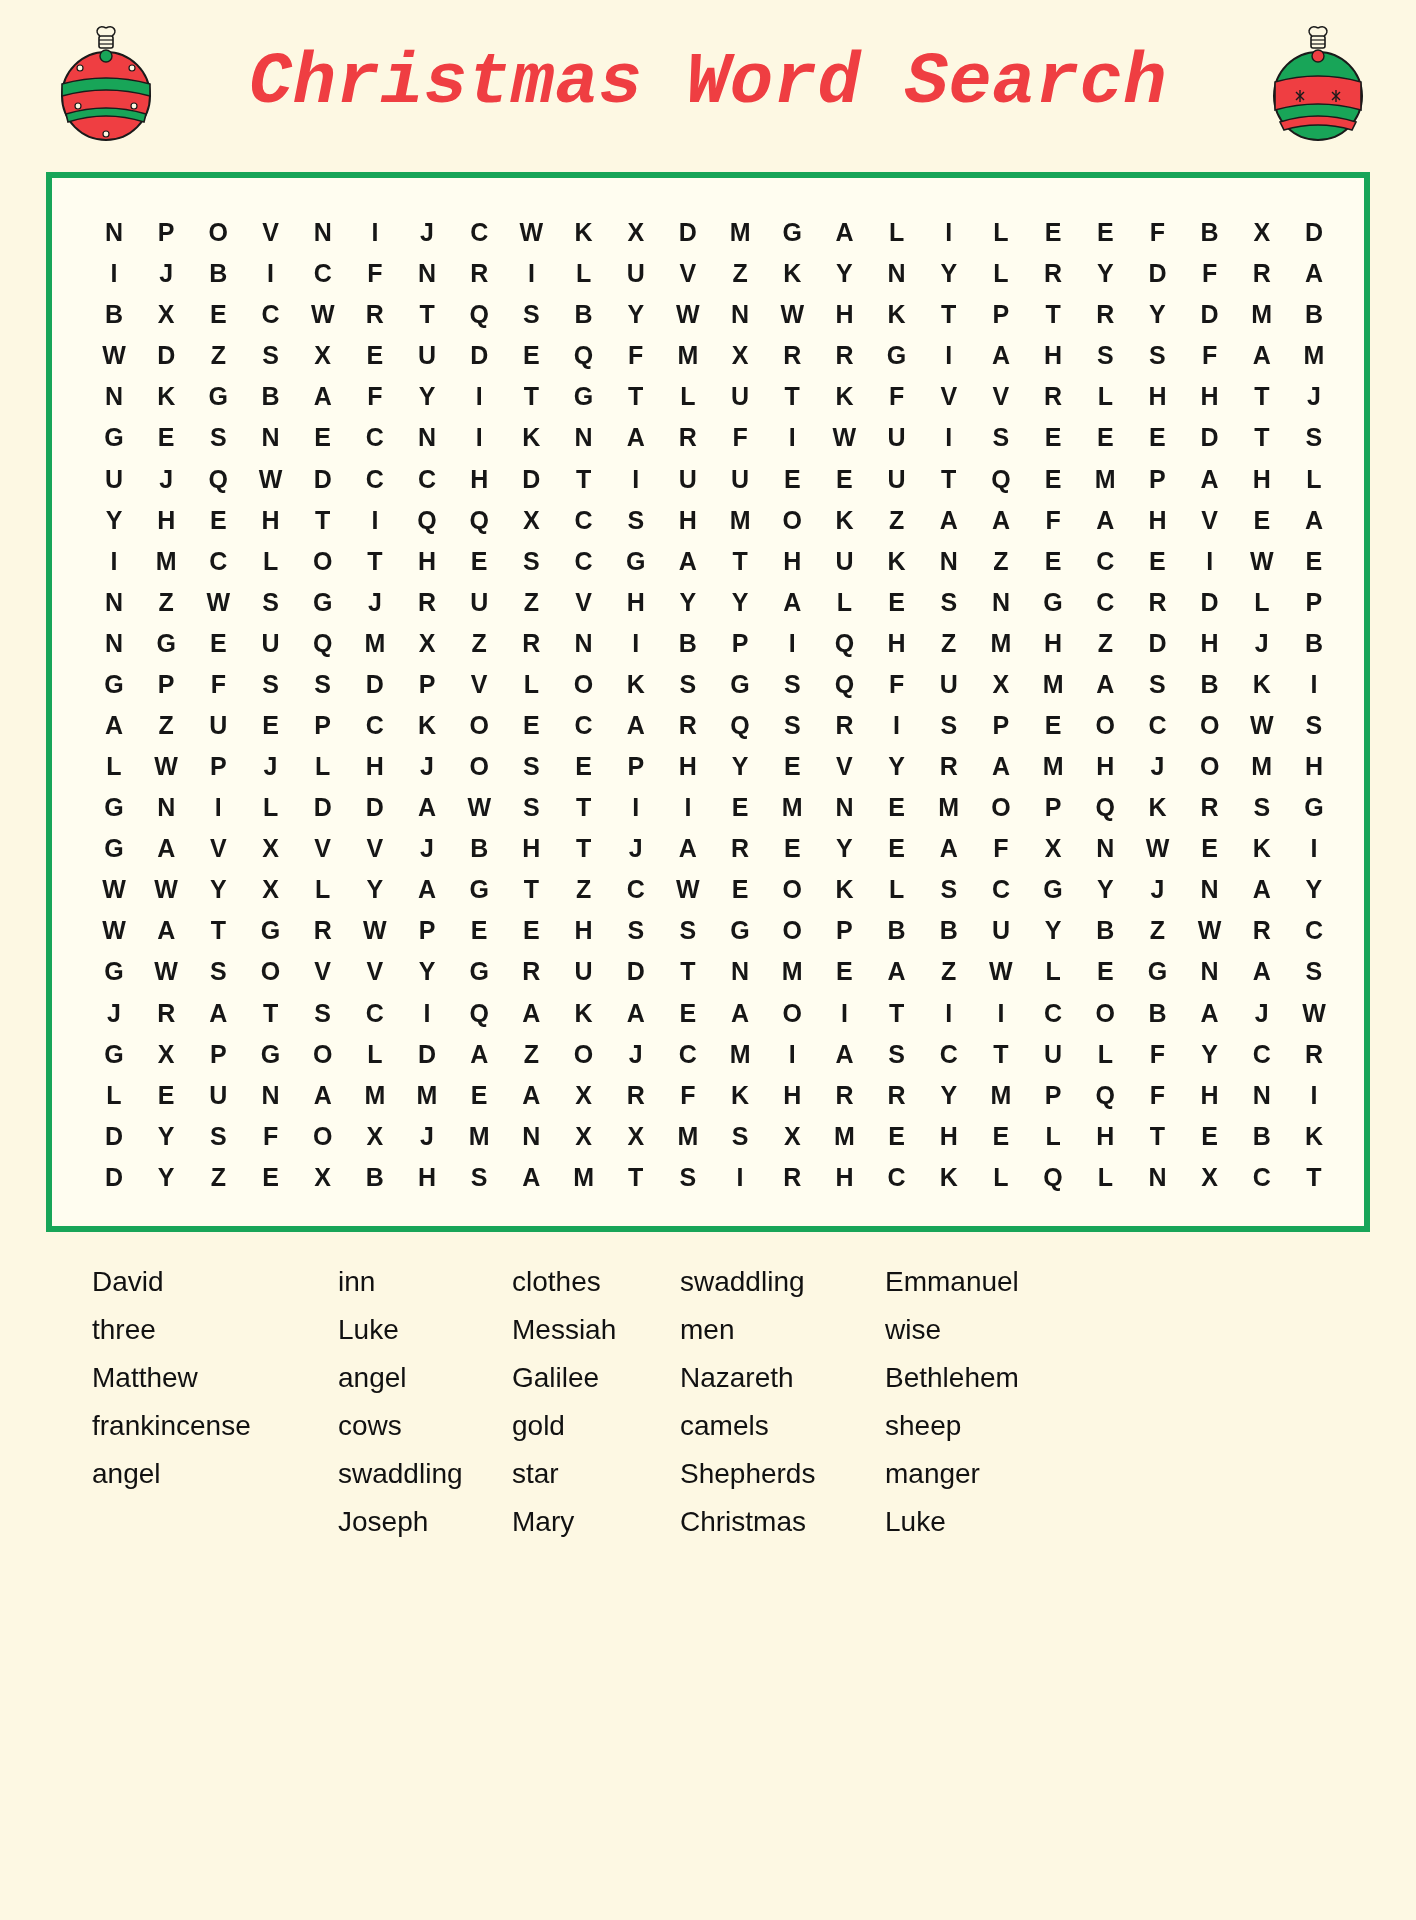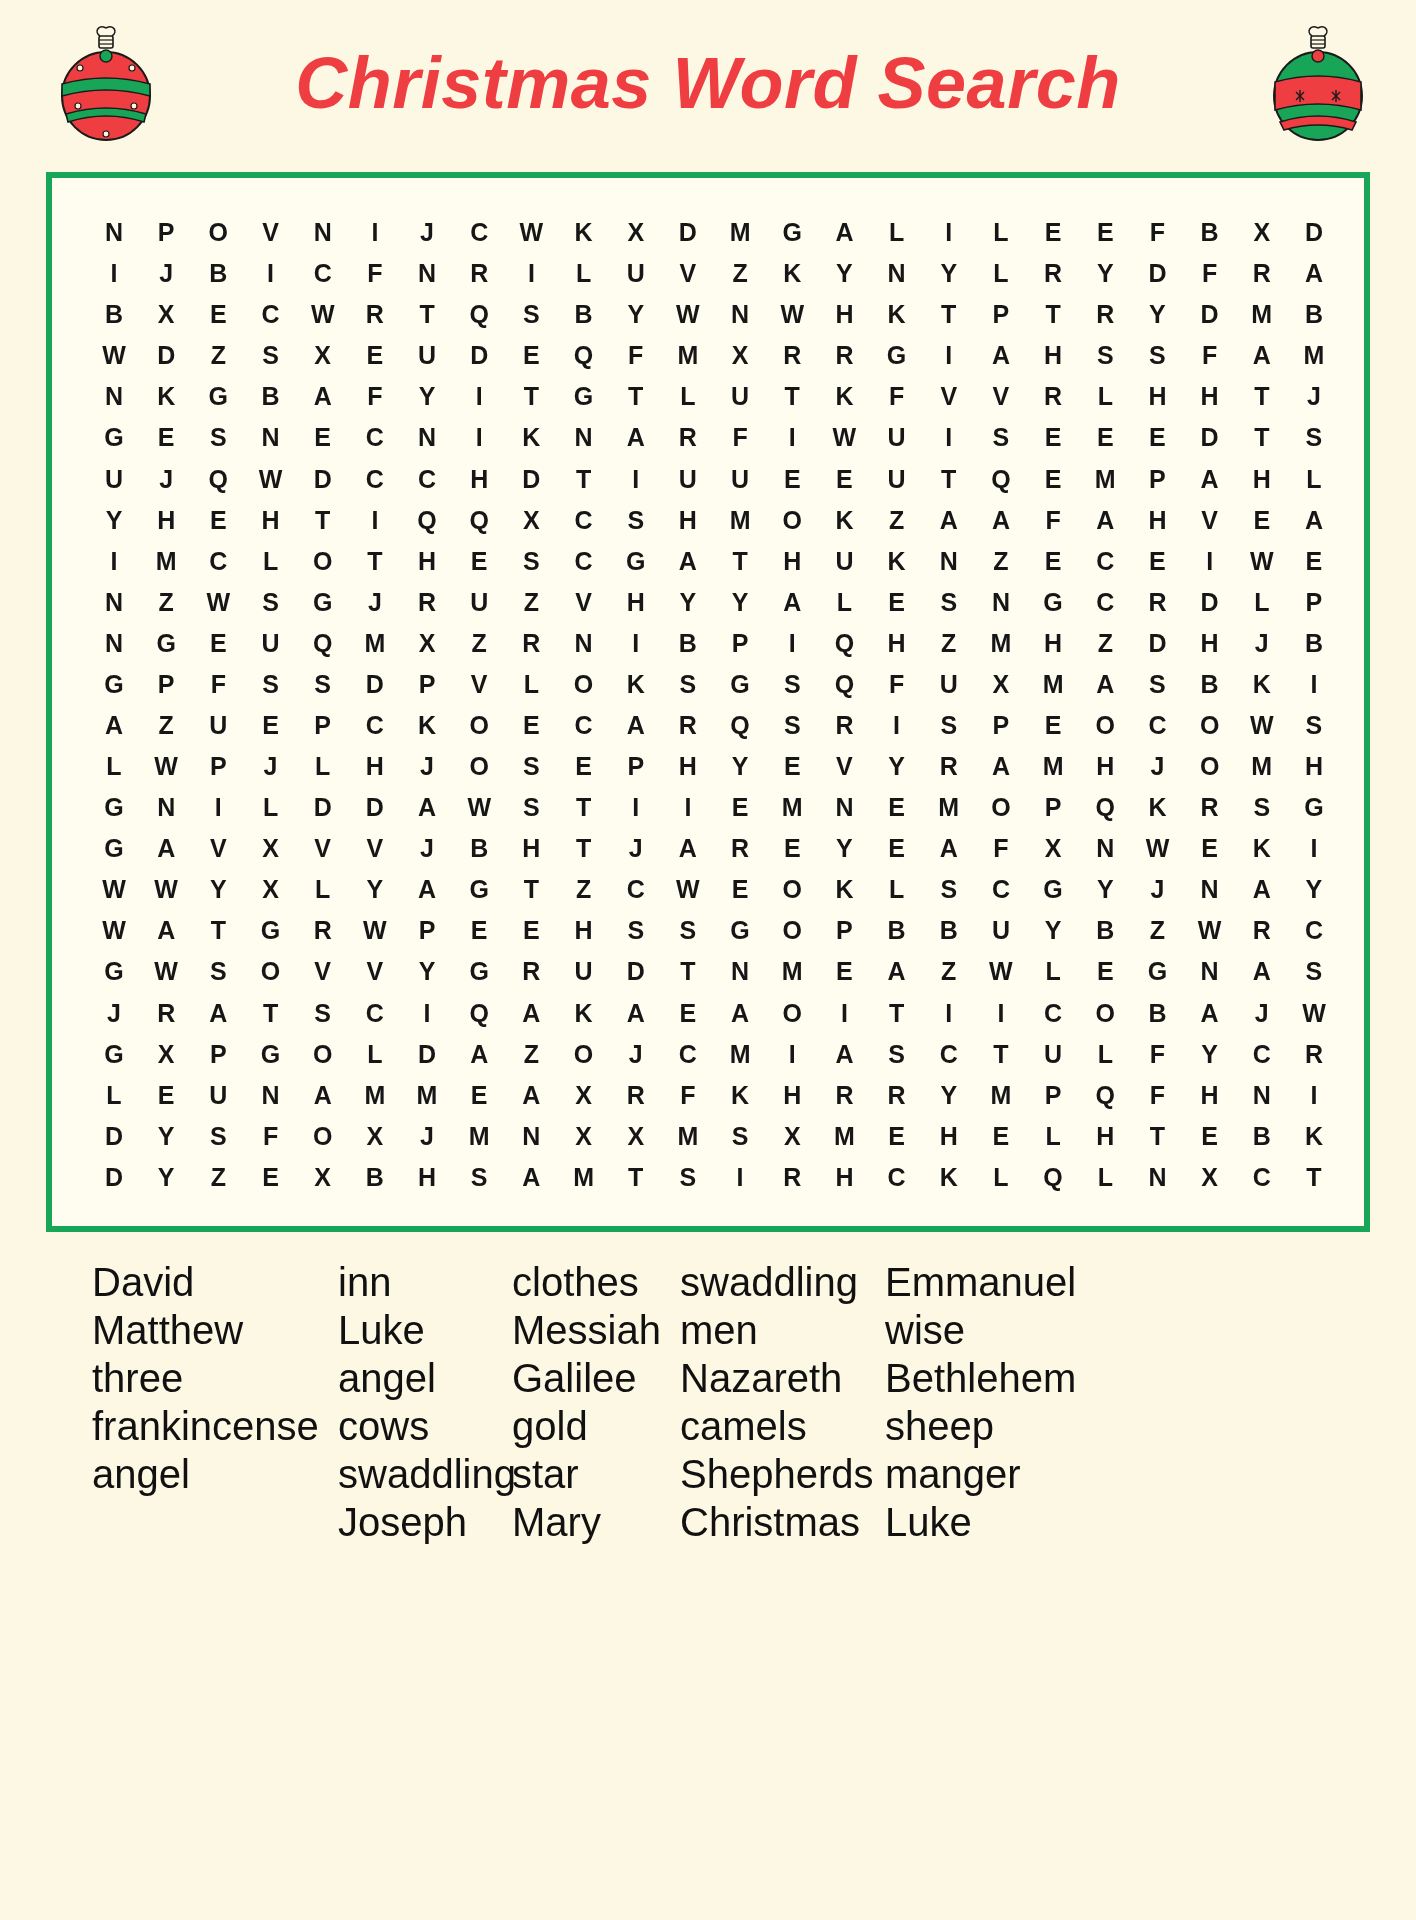--- a/index.html
+++ b/index.html
@@ -22,21 +22,21 @@
 
   
   .header {
     position: relative;
     height: 175px;
     display: flex;
     align-items: center;
     justify-content: center;
   }
   .title {
-    font-family: Liberation Sans, sans-serif;
+    font-family: Liberation Mono, monospace;
     font-style: italic;
     font-weight: bold;
     font-size: 72px;
     color: #ef3e42;
     letter-spacing: 0.5px;
     white-space: nowrap;
     margin: 0;
     padding: 0 0 10px 0;
   }
 
@@ -102,21 +102,21 @@
     width: 174px;
     margin-right: 0;
   }
   .word-col.c0 { width: 230px; }
   .word-col.c1 { width: 174px; margin-left: 16px; }
   .word-col.c2 { width: 168px; }
   .word-col.c3 { width: 205px; }
   .word-col.c4 { width: 200px; }
   .word {
     font-family: "Liberation Sans", sans-serif;
-    font-size: 40px;
+    font-size: 28px;
     color: #111111;
     line-height: 1;
     height: 48px;
     display: flex;
     align-items: center;
     white-space: nowrap;
   }
 </style>
 </head>
 <body>
@@ -794,22 +794,22 @@
           <span class="cell">X</span>
           <span class="cell">C</span>
           <span class="cell">T</span>
         </div>
       </div>
   </div>
 
   <div class="word-list">
       <div class="word-col c0">
         <div class="word">David</div>
+        <div class="word">three</div>
         <div class="word">Matthew</div>
-        <div class="word">three</div>
         <div class="word">frankincense</div>
         <div class="word">angel</div>
       </div>
       <div class="word-col c1">
         <div class="word">inn</div>
         <div class="word">Luke</div>
         <div class="word">angel</div>
         <div class="word">cows</div>
         <div class="word">swaddling</div>
         <div class="word">Joseph</div>

